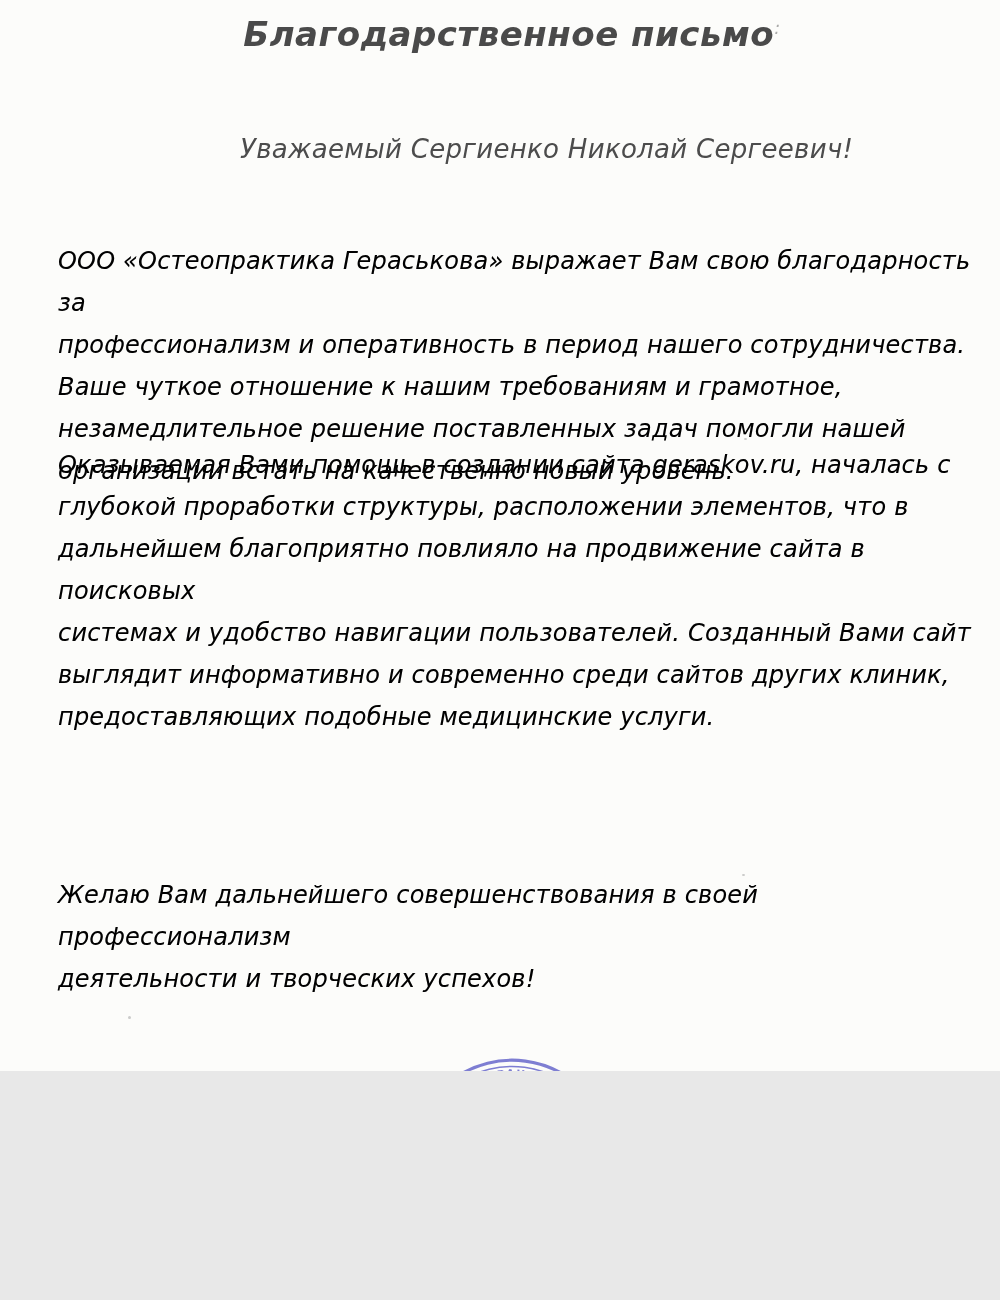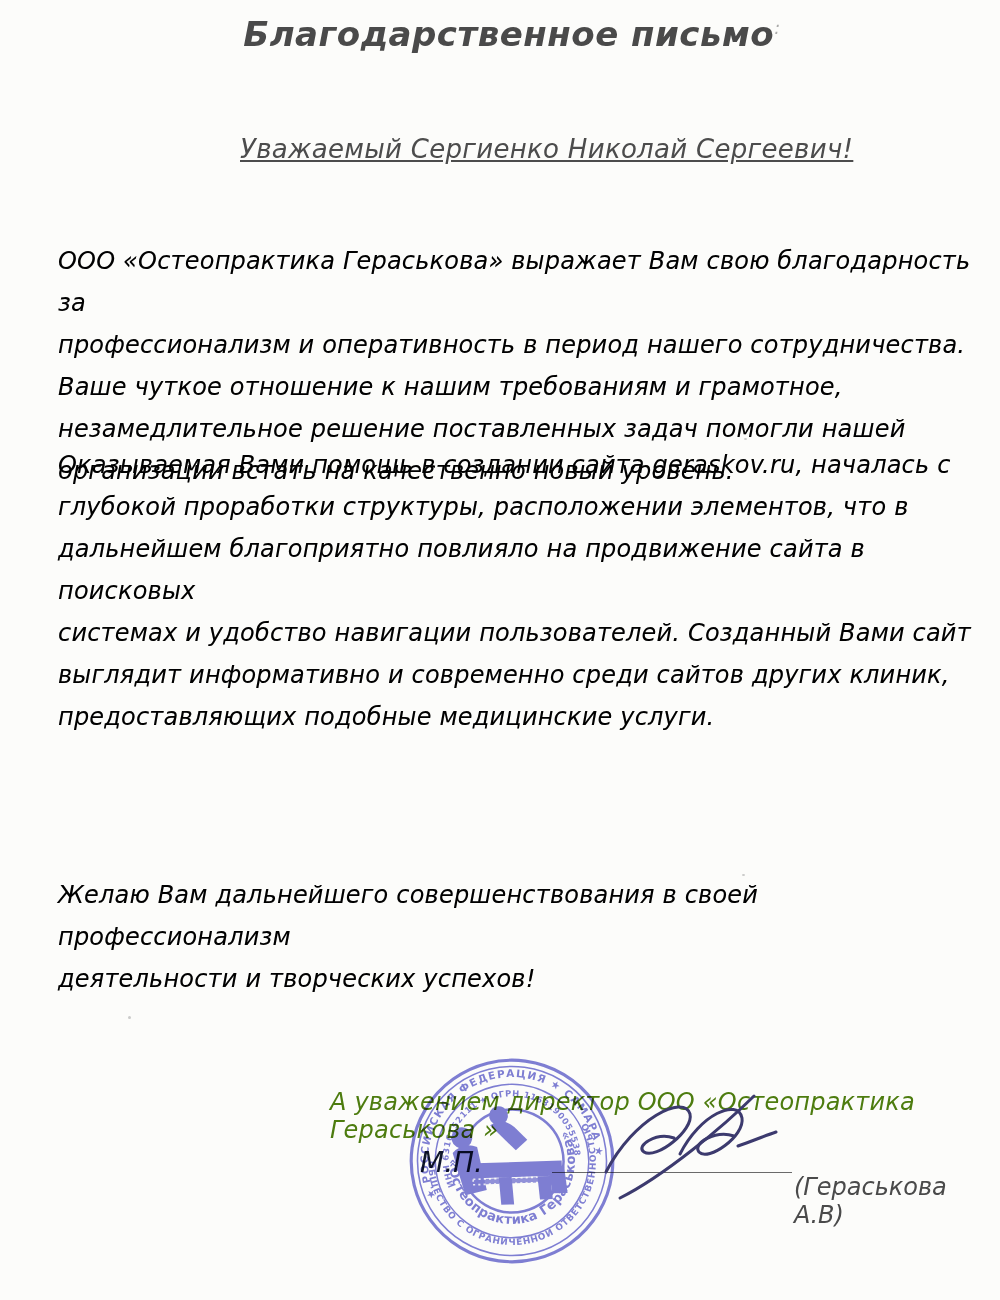--- a/index.html
+++ b/index.html
@@ -1,29 +1,29 @@
 <!DOCTYPE html>
 <html><head>
 <meta charset="utf-8">
 <style>
   html,body { margin:0; padding:0; background:#e8e8e8; }
   .page {
-    position:relative; width:1000px; height:1300px; margin:0 auto;
+    position:relative; width:1000px; height:1071px; margin:0 auto;
     background:#fcfcfa; overflow:hidden;
     font-family:"DejaVu Sans", sans-serif; font-style:italic; color:#454545;
   }
   .title {
     position:absolute; top:14px; left:0; width:1000px; text-align:center;
     font-size:34px; font-weight:bold; letter-spacing:0.5px; color:#4a4a4a;
     transform:translateX(12px);
   }
   .title-mark { font-weight:normal; font-size:18px; opacity:0.45; vertical-align:super; }
   .salutation {
     position:absolute; top:134px; left:240px;
-    font-size:26px; color:#4c4c4c; letter-spacing:0.3px;text-decoration:underline;
+    font-size:26px; color:#4c4c4c; letter-spacing:0.3px;
   }
   .para {
     position:absolute; left:58px; width:925px;
     font-size:24px; line-height:42px; letter-spacing:0.2px;
     white-space:pre-line; color:#000000;
     text-shadow:0 0 0.5px rgba(70,70,70,0.35);
   }
   .p1 { top:240px; }
   .p2 { top:444px; }
   .p3 { top:704px; }

